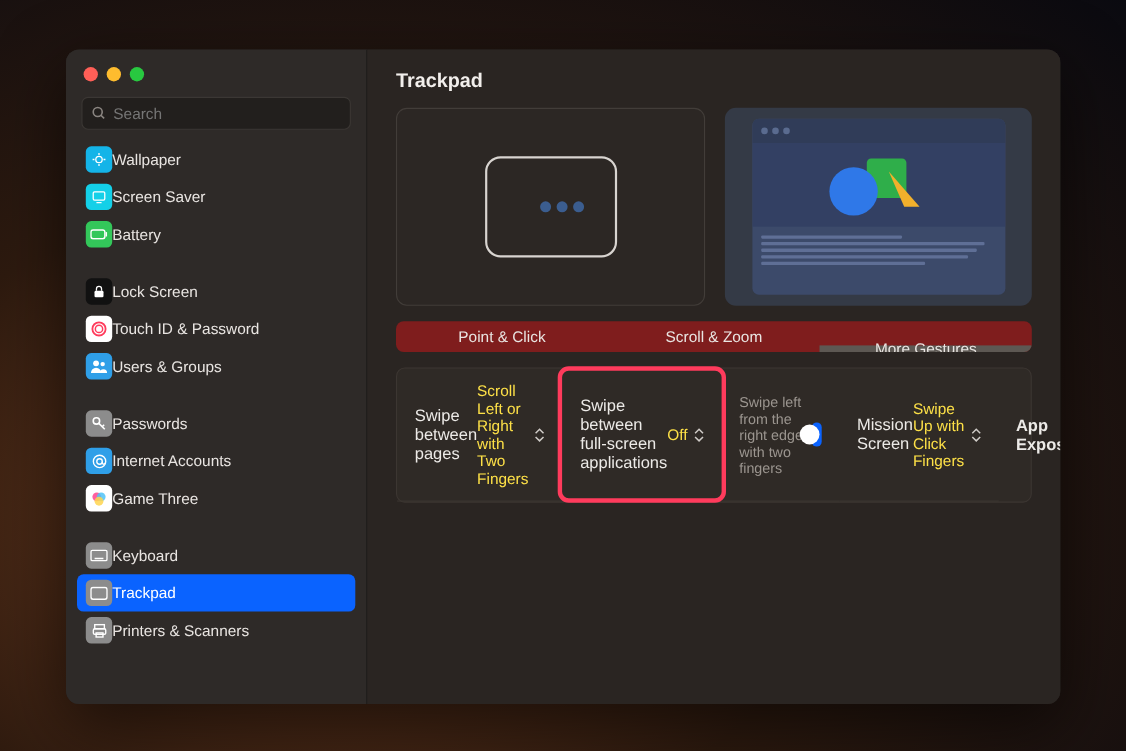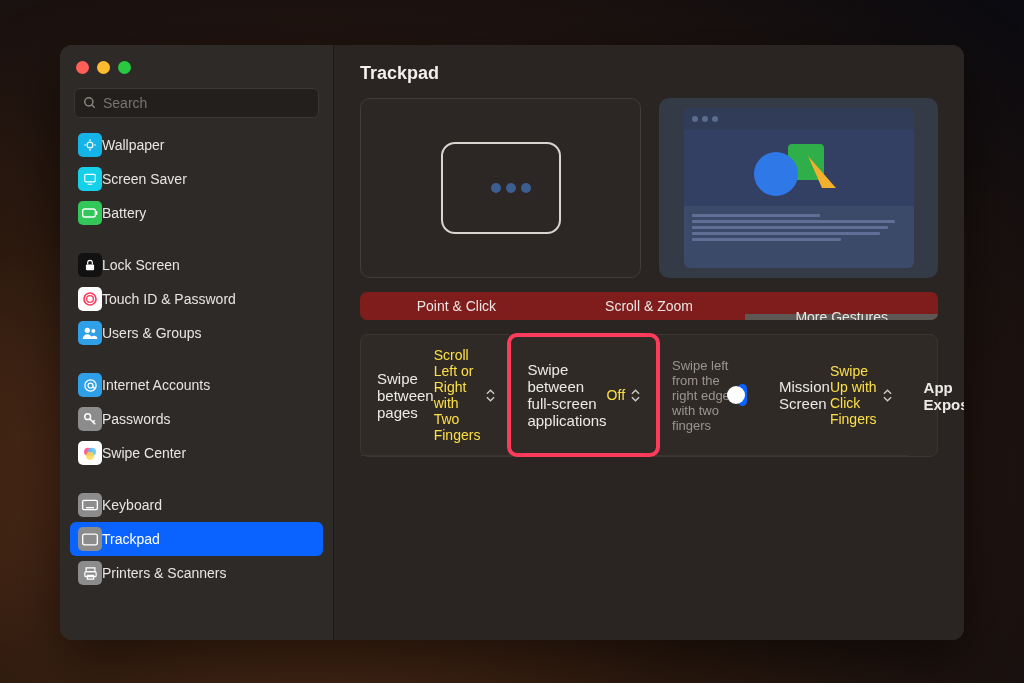--- a/index.html
+++ b/index.html
@@ -192,48 +192,48 @@
                 <circle cx="17" cy="7" r="3" fill="#fff"></circle>
                 <path d="M1 19 a7 7 0 0 1 14 0z" fill="#fff"></path>
                 <path d="M13 19 a5 5 0 0 1 10 0z" fill="#fff"></path>
               </svg>
             </div>
             <span>Users &amp; Groups</span>
           </div>
         </div>
         <div class="side-group">
           <div class="side-item">
+            <div class="side-icon" style="background: rgb(140, 140, 140);">
+              <svg width="14" height="14" viewBox="0 0 24 24">
+                <circle cx="8" cy="8" r="5" fill="none" stroke="#fff" stroke-width="2.5"></circle>
+                <line x1="11" y1="11" x2="21" y2="21" stroke="#fff" stroke-width="2.5"></line>
+                <line x1="17" y1="17" x2="20" y2="14" stroke="#fff" stroke-width="2.5"></line>
+              </svg>
+            </div>
+            <span>Passwords</span>
+          </div>
+          <div class="side-item">
             <div class="side-icon" style="background: rgb(47, 159, 232);">
               <svg width="15" height="15" viewBox="0 0 24 24">
                 <circle cx="12" cy="12" r="9" fill="none" stroke="#fff" stroke-width="2"></circle>
                 <circle cx="12" cy="12" r="4" fill="none" stroke="#fff" stroke-width="2"></circle>
                 <path d="M16 12 v2 a2 2 0 0 0 4 0" fill="none" stroke="#fff" stroke-width="2"></path>
               </svg>
             </div>
             <span>Internet Accounts</span>
           </div>
           <div class="side-item">
-            <div class="side-icon" style="background: rgb(140, 140, 140);">
-              <svg width="14" height="14" viewBox="0 0 24 24">
-                <circle cx="8" cy="8" r="5" fill="none" stroke="#fff" stroke-width="2.5"></circle>
-                <line x1="11" y1="11" x2="21" y2="21" stroke="#fff" stroke-width="2.5"></line>
-                <line x1="17" y1="17" x2="20" y2="14" stroke="#fff" stroke-width="2.5"></line>
-              </svg>
-            </div>
-            <span>Passwords</span>
-          </div>
-          <div class="side-item">
             <div class="side-icon" style="background: rgb(255, 255, 255);">
               <svg width="16" height="16" viewBox="0 0 24 24">
                 <circle cx="9" cy="10" r="6" fill="#ff5f9e"></circle>
                 <circle cx="15" cy="10" r="6" fill="#4fc3f7" opacity="0.85"></circle>
                 <circle cx="12" cy="16" r="6" fill="#ffd54f" opacity="0.85"></circle>
               </svg>
             </div>
-            <span>Swipe Center</span>
+            <span>Game Three</span>
           </div>
         </div>
         <div class="side-group">
           <div class="side-item">
             <div class="side-icon" style="background: rgb(140, 140, 140);">
               <svg width="16" height="12" viewBox="0 0 24 16">
                 <rect x="1" y="1" width="22" height="14" rx="2" fill="none" stroke="#fff" stroke-width="2"></rect>
                 <line x1="6" y1="12" x2="18" y2="12" stroke="#fff" stroke-width="2"></line>
               </svg>
             </div>

